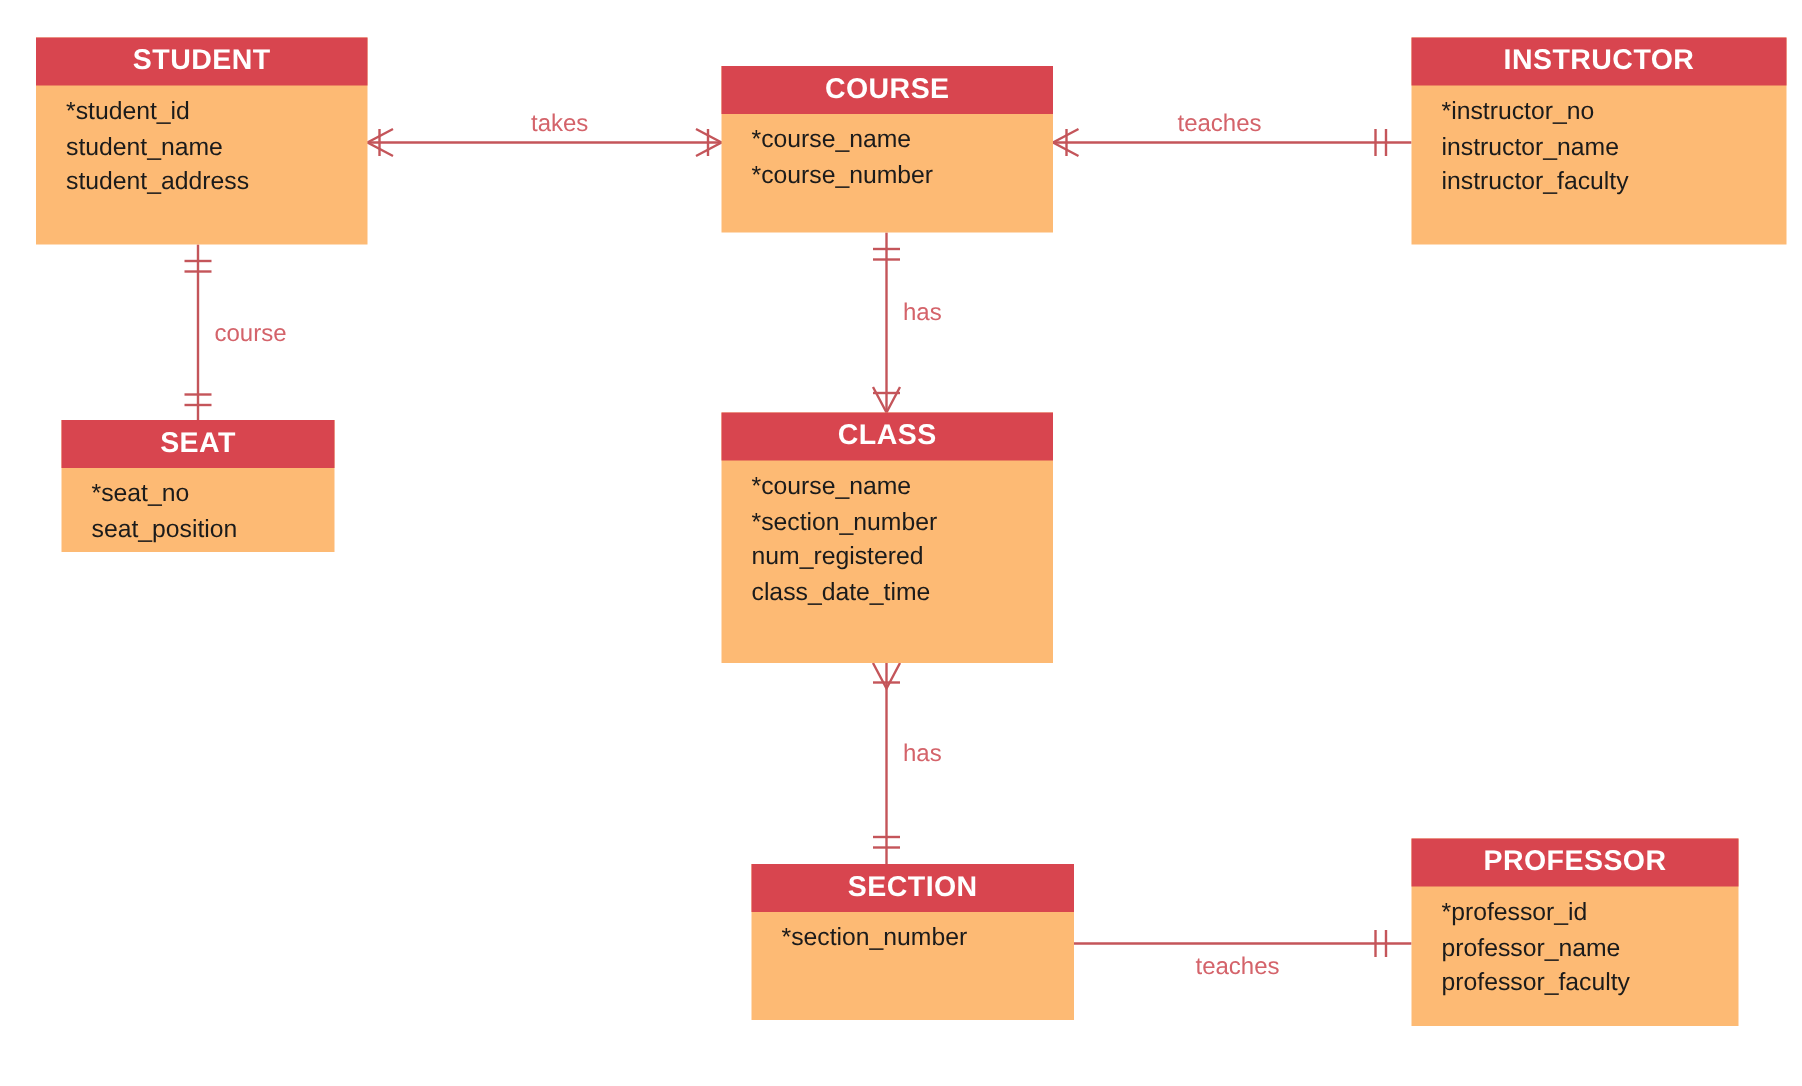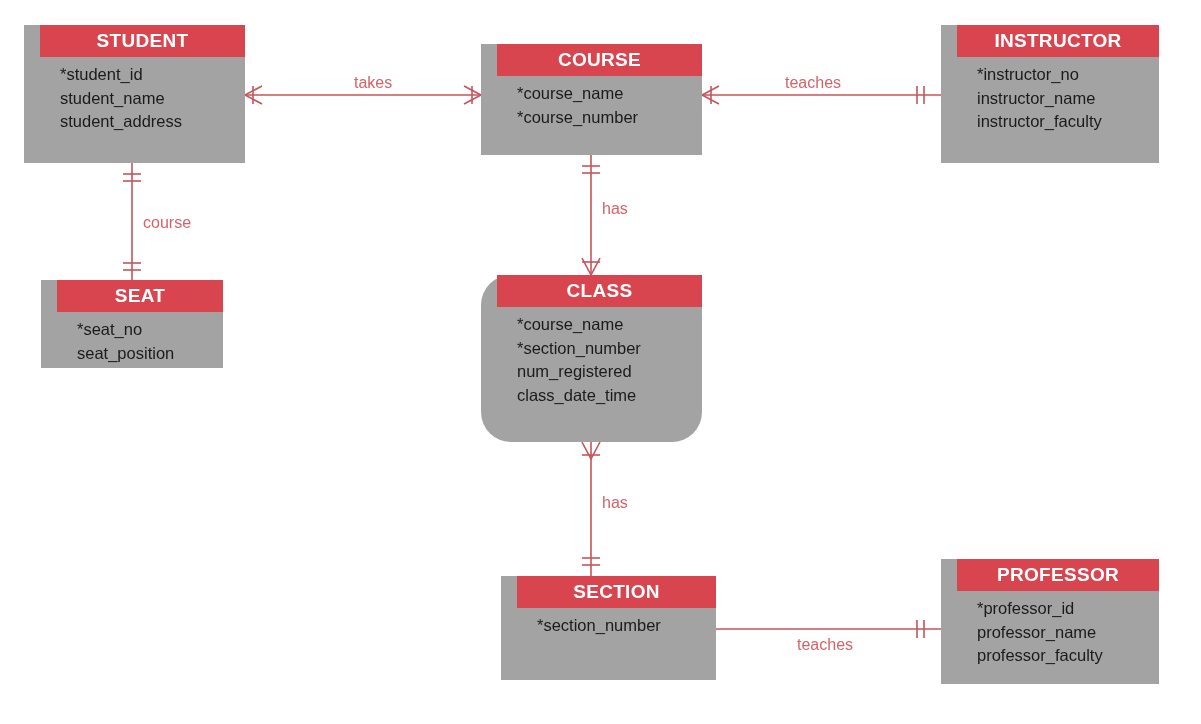--- a/index.html
+++ b/index.html
@@ -14,23 +14,22 @@
   #canvas {
     position: relative;
     width: 1201px;
     height: 724px;
     background: #ffffff;
     overflow: hidden;
   }
   .entity {
     position: absolute;
     box-sizing: border-box;
-    background: #a3a3a3;
+    background: #fdba74;
     z-index: 3;
-    padding-left: 16px;
   }
   .entity-header {
     background: #d8454f;
     color: #ffffff;
     font-size: 19px;
     font-weight: bold;
     text-align: center;
     letter-spacing: 0.3px;
     line-height: 32px;
     height: 32px;
@@ -146,38 +145,38 @@
   </div>
 
   <div class="entity" style="left:481px; top:44px; width:221px; height:111px;">
     <div class="entity-header">COURSE</div>
     <div class="entity-attrs">
       <div class="attr">*course_name</div>
       <div class="attr">*course_number</div>
     </div>
   </div>
 
-  <div class="entity" style="left:941px; top:25px; width:218px; height:138px;">
+  <div class="entity" style="left:941px; top:25px; width:250px; height:138px;">
     <div class="entity-header">INSTRUCTOR</div>
     <div class="entity-attrs">
       <div class="attr">*instructor_no</div>
       <div class="attr">instructor_name</div>
       <div class="attr">instructor_faculty</div>
     </div>
   </div>
 
   <div class="entity" style="left:41px; top:280px; width:182px; height:88px;">
     <div class="entity-header">SEAT</div>
     <div class="entity-attrs">
       <div class="attr">*seat_no</div>
       <div class="attr">seat_position</div>
     </div>
   </div>
 
-  <div class="entity" style="left:481px; top:275px; width:221px; height:167px;border-radius:30px;">
+  <div class="entity" style="left:481px; top:275px; width:221px; height:167px;">
     <div class="entity-header">CLASS</div>
     <div class="entity-attrs">
       <div class="attr">*course_name</div>
       <div class="attr">*section_number</div>
       <div class="attr">num_registered</div>
       <div class="attr">class_date_time</div>
     </div>
   </div>
 
   <div class="entity" style="left:501px; top:576px; width:215px; height:104px;">

